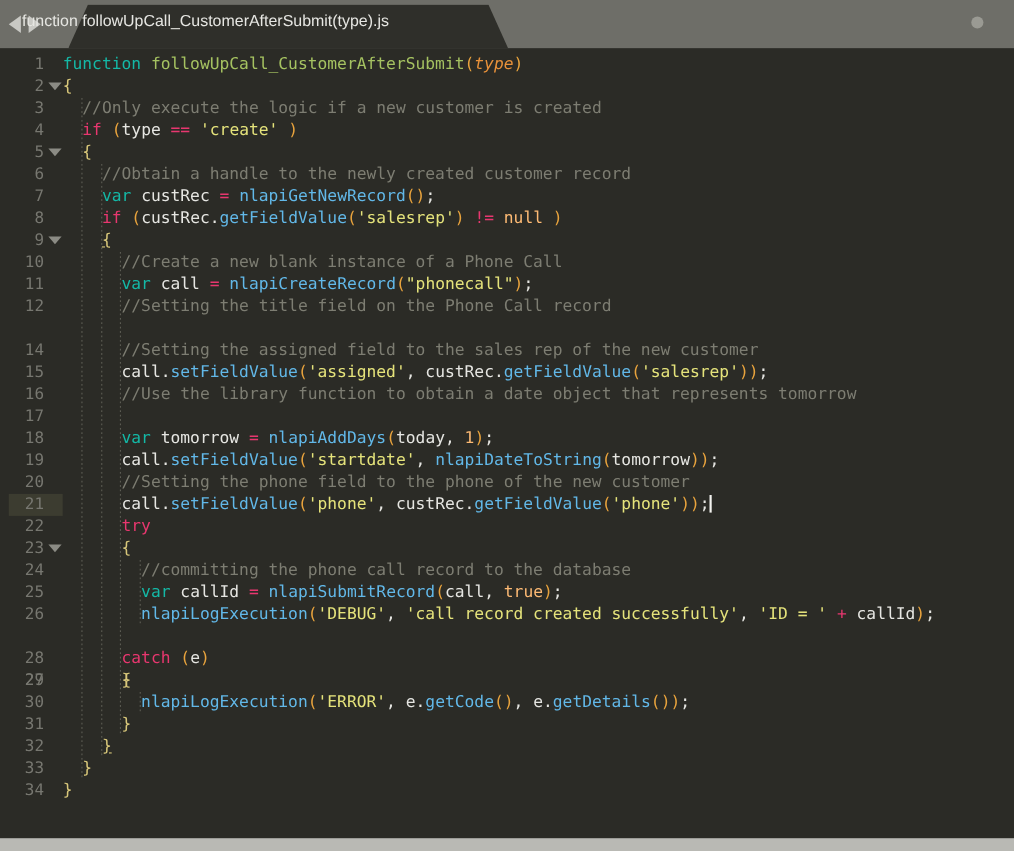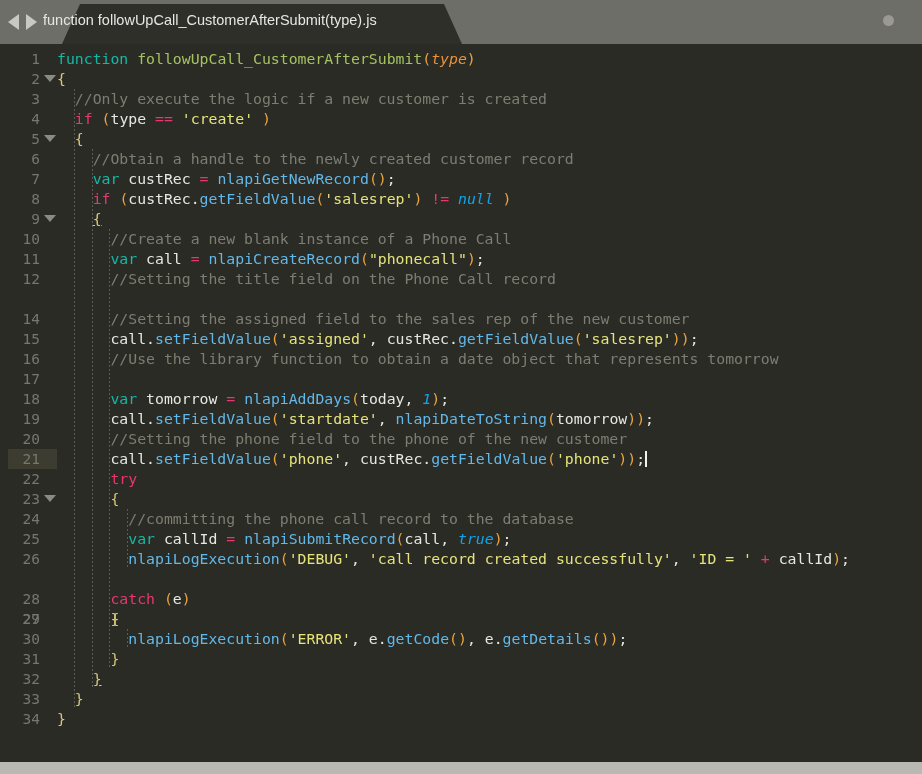--- a/index.html
+++ b/index.html
@@ -26,21 +26,20 @@
   .tab{
     position:absolute;left:62px;top:4px;height:40px;width:400px;
     background:#2f2f2a;
     clip-path:polygon(18px 0,382px 0,400px 40px,0 40px);
     display:flex;align-items:center;
   }
   .tab-title{
     position:absolute;left:20px;top:0;height:40px;line-height:40px;
     font-family:"Liberation Sans",sans-serif;font-size:14.5px;color:#e6e6e2;
     white-space:nowrap;
-    margin-left:23px;
   }
   .tab-dot{
     position:absolute;right:28px;top:15px;width:11px;height:11px;border-radius:50%;
     background:#9a9a93;
   }
 
   
   .editor{
     position:absolute;left:0;top:44px;width:922px;height:718px;
     background:#2b2b26;overflow:hidden;
@@ -82,21 +81,21 @@
   .kwc     {color:#e8376f;}                      
   .fn      {color:#a5c261;}                      
   .param   {color:#e8913a;font-style:italic;}    
   .punc    {color:#e8a33d;}                      
   .brace   {color:#d8c77a;}
   .op      {color:#e8376f;}                      
   .str     {color:#e5e37b;}                      
   .cmt     {color:#7d7d72;}                      
   .meth    {color:#62b8e8;}                      
   .ident   {color:#e6e6e2;}
-  .num     {color:#0ea5e9;font-style:italic;}                      
+  .num     {color:#fdba74;}                      
   .under   {text-decoration:underline;}
 
   .caret{
     display:inline-block;width:1.5px;height:16px;background:#f2f2ee;
     vertical-align:-3px;margin-left:0px;
   }
 
   
   .statusbar{
     position:absolute;left:0;bottom:0;width:922px;height:12px;

